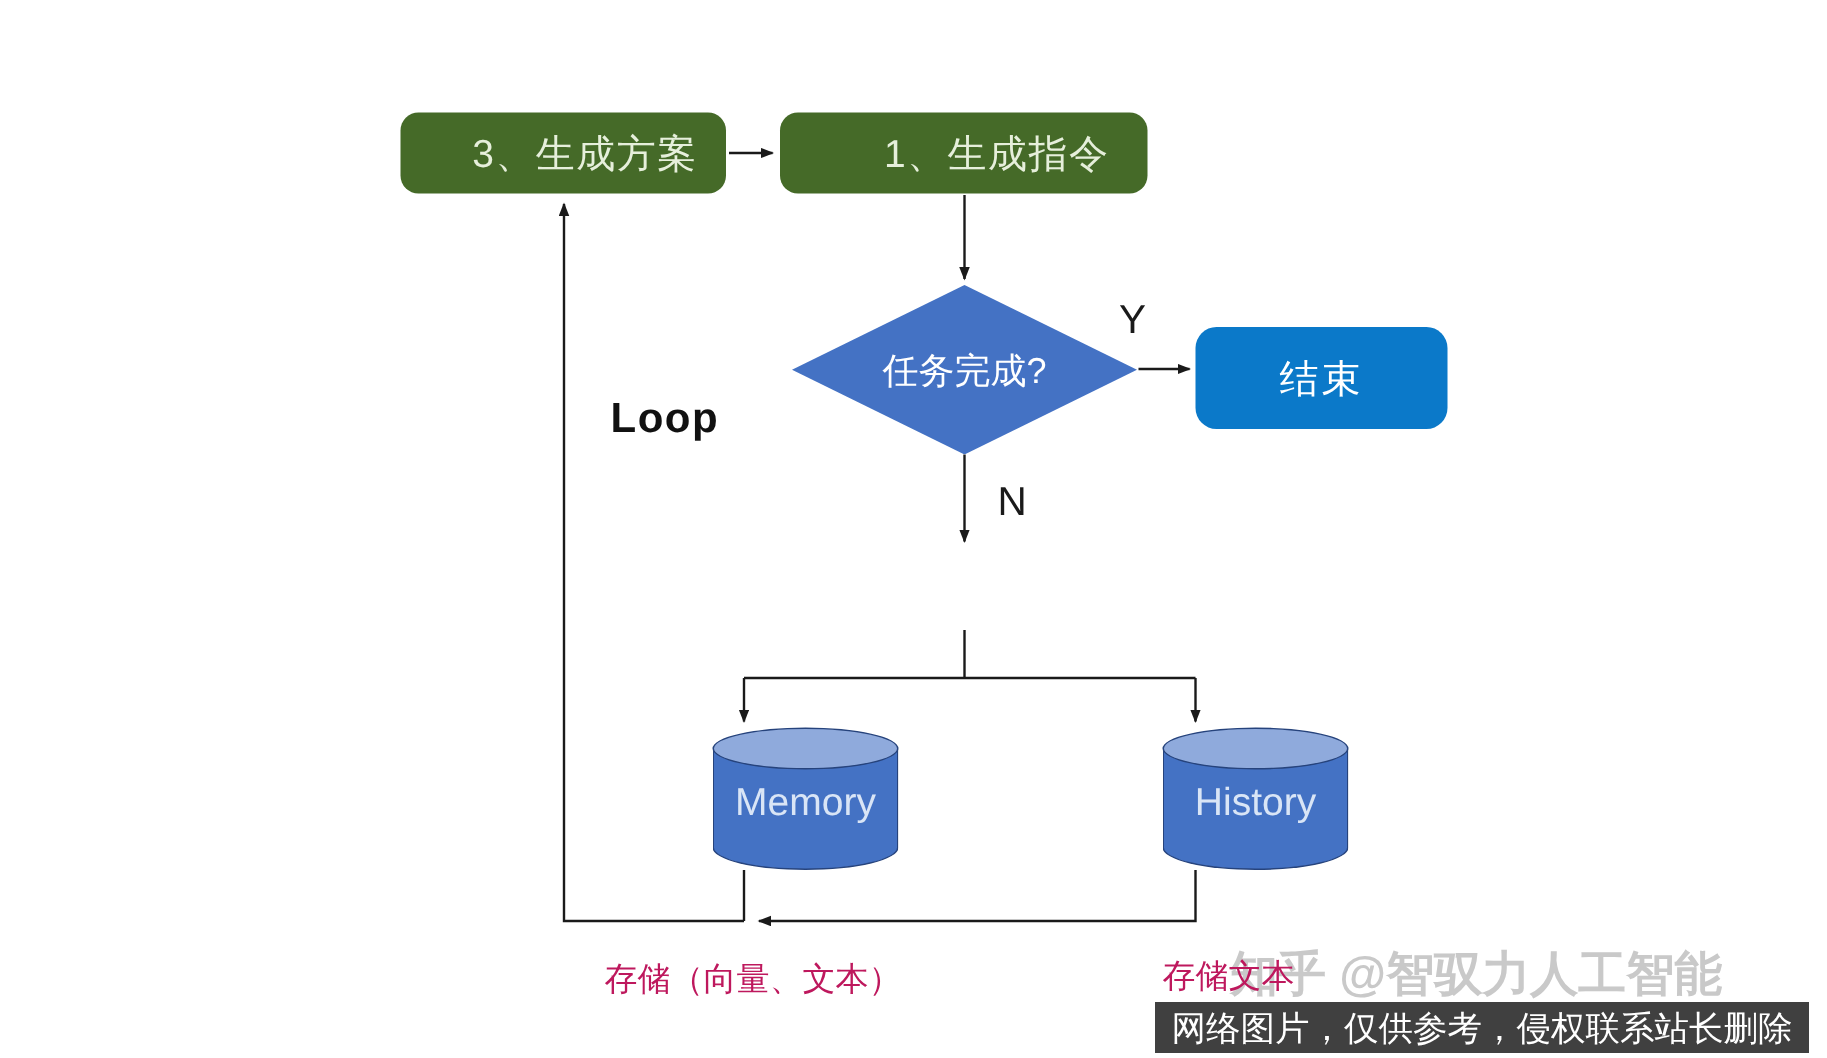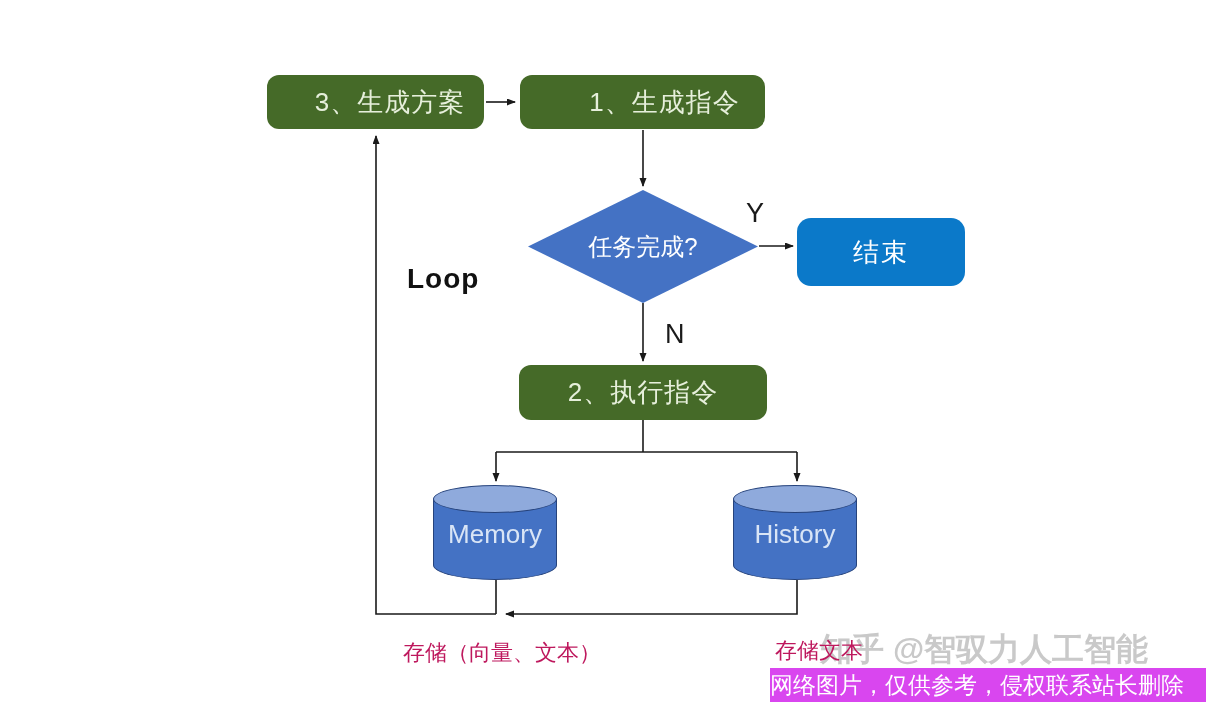--- a/index.html
+++ b/index.html
@@ -18,21 +18,21 @@
     letter-spacing:1px;
   }
   .diamond{
     background:#4472c4;color:#ffffff;font-size:24px;
     clip-path:polygon(50% 0,100% 50%,50% 100%,0 50%);
   }
   .endbox{
     background:#0b79c9;border-radius:14px;color:#ffffff;font-size:26px;letter-spacing:2px;
   }
 
-  .cylinder{position:absolute;width:138px;height:95px;}
+  .cylinder{position:absolute;width:138px;height:95px;margin-left:42px;}
   .cyl-body{
     position:absolute;left:0;top:14px;width:124px;height:81px;box-sizing:border-box;
     background:#4472c4;border:1.5px solid #26437c;border-top:none;
     border-radius:0 0 62px 62px / 0 0 15px 15px;
   }
   .cyl-top{
     position:absolute;left:0;top:0;width:124px;height:28px;box-sizing:border-box;
     background:#8faadc;border:1.5px solid #26437c;border-radius:50%;
   }
   .cyl-label{
@@ -43,21 +43,21 @@
   .edge-label{position:absolute;color:#1a1a1a;font-size:27px;}
   .loop-label{position:absolute;color:#111111;font-size:28px;font-weight:bold;letter-spacing:1px;}
   .caption{position:absolute;color:#be185d;font-size:22px;white-space:nowrap;}
 
   .wm-credit{
     position:absolute;left:820px;top:628px;width:398px;
     color:#c9c9c9;font-size:32px;font-weight:bold;white-space:nowrap;
   }
   .notice-bar{
     position:absolute;left:770px;top:668px;width:436px;height:34px;
-    background:#d946ef;display:flex;align-items:center;justify-content:flex-start;
+    background:#404040;display:flex;align-items:center;justify-content:center;
   }
   .notice-bar span{color:#ffffff;font-size:23px;white-space:nowrap;}
 </style>
 </head>
 <body>
 
 <div id="stage">
 
   <svg class="connectors" viewBox="0 0 1218 705" xmlns="http://www.w3.org/2000/svg">
     <defs>
@@ -87,21 +87,20 @@
   </svg>
 
   <div class="node proc" style="left:267px;top:75px;width:217px;height:54px;padding-left:29px;">3、生成方案</div>
 
   <div class="node proc" style="left:520px;top:75px;width:245px;height:54px;padding-left:44px;">1、生成指令</div>
 
   <div class="node diamond" style="left:528px;top:190px;width:230px;height:113px;">任务完成?</div>
 
   <div class="node endbox" style="left:797px;top:218px;width:168px;height:68px;">结束</div>
 
-  <div class="node proc" style="left:519px;top:365px;width:248px;height:55px;">2、执行指令</div>
 
   <div class="cylinder" style="left:433px;top:485px;">
     <div class="cyl-body"></div>
     <div class="cyl-top"></div>
     <div class="cyl-label">Memory</div>
   </div>
 
   <div class="cylinder" style="left:733px;top:485px;">
     <div class="cyl-body"></div>
     <div class="cyl-top"></div>

